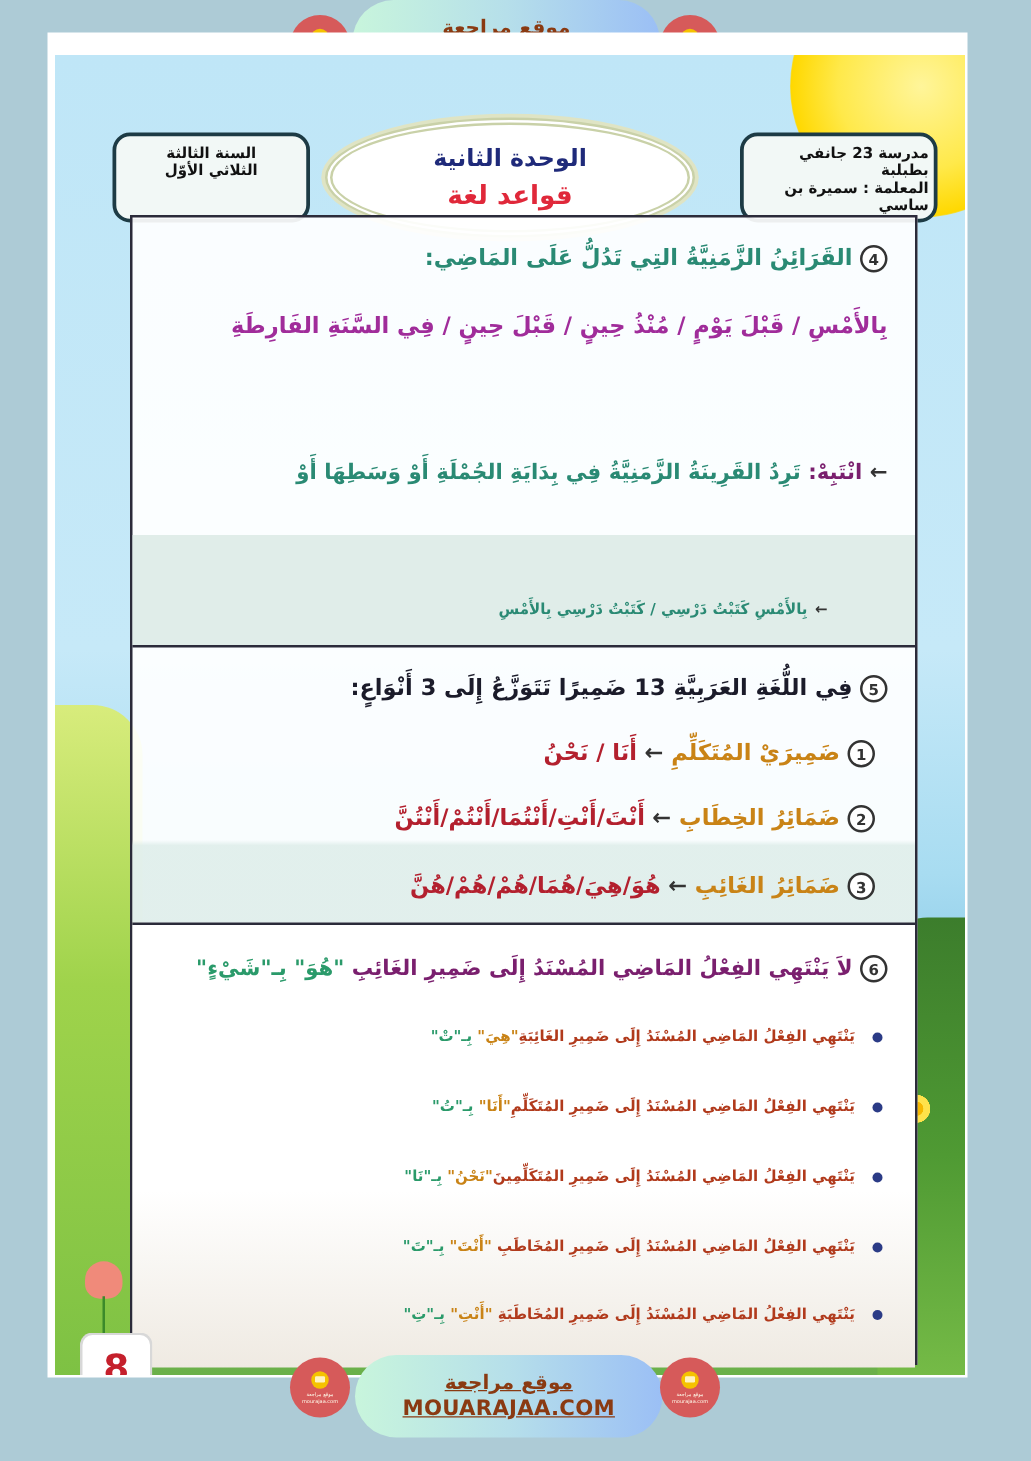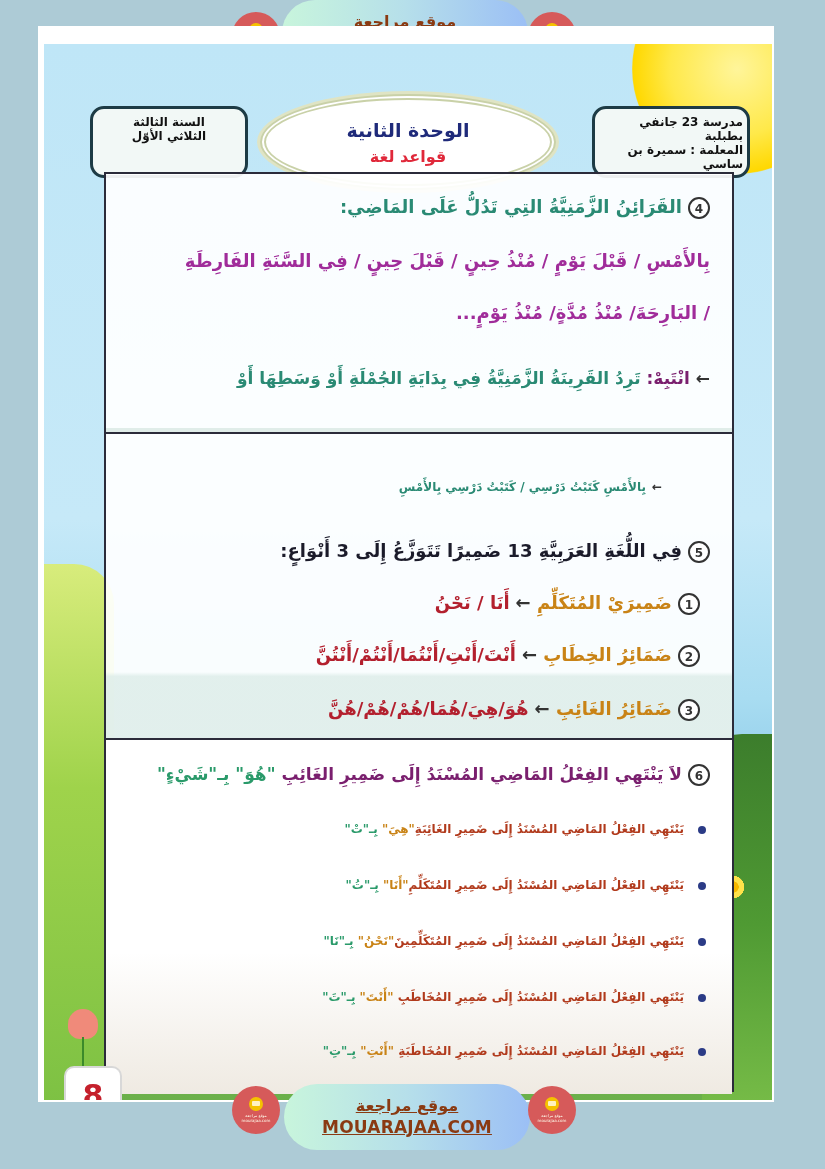--- a/index.html
+++ b/index.html
@@ -40,30 +40,30 @@
   .info-right { right: 22px; }
   .title-oval {
     position: absolute; left: 216px; top: 50px; width: 296px; height: 96px;
     border-radius: 50%; background: #ffffff;
     border: 6px double #c9d1a8;
     box-shadow: 0 0 0 3px #dfe4c4;
     display: flex; flex-direction: column; align-items: center; justify-content: center; gap: 6px;
     direction: rtl;
   }
   .title-unit { font-size: 19px; font-weight: bold; color: #1f2a7a; }
-  .title-subject { font-size: 16px; font-weight: bold; color: #e0283a; }
+  .title-subject { font-size: 21px; font-weight: bold; color: #e0283a; }
 
   
   .content {
     position: absolute; left: 60px; top: 128px; width: 630px; height: 920px;
     border: 2px solid #2b2b3a; background: rgba(255,255,255,0.92);
   }
   .sect { position: absolute; left: 0; right: 0; border-bottom: 2px solid #2b2b3a; direction: rtl; }
   .sect:last-child { border-bottom: none; }
-  .s4 { top: 0; height: 260px; }
+  .s4 { top: 0; height: 344px; }
   .s5 { top: 344px; height: 222px; background: linear-gradient(180deg, rgba(255,255,255,0) 0%, rgba(255,255,255,0) 70%, rgba(220,236,232,0.8) 72%); }
   .s6 { top: 566px; height: 354px; background: linear-gradient(180deg,#ffffff 0%, #ffffff 60%, #efeae2 100%); }
   .s4 .lower-band { position:absolute; left:0; right:0; top:254px; bottom:0; background: rgba(219,234,229,0.85); }
 
   .line { position: absolute; right: 22px; left: 14px; font-weight: bold; white-space: nowrap; text-align: right; }
   .num { display: inline-block; width: 22px; height: 22px; line-height: 20px; text-align: center; border: 2px solid #333; border-radius: 50%; font-size: 12px; color: #333; margin-left: 6px; vertical-align: middle; background:#fff; }
   .teal { color: #2a8a74; }
   .magenta { color: #a02c9a; }
   .dark { color: #1b1b2a; }
   .orange { color: #c98316; }
@@ -149,21 +149,20 @@
     </div>
 
     <div class="content">
 
       <div class="sect s4">
         <div class="lower-band"></div>
         <div class="line f18 teal" style="top:22px;">
           <span class="num">4</span><span>القَرَائِنُ الزَّمَنِيَّةُ التِي تَدُلُّ عَلَى المَاضِي:</span>
         </div>
         <div class="line f18 magenta" style="top:76px;">بِالأَمْسِ / قَبْلَ يَوْمٍ / مُنْذُ حِينٍ / قَبْلَ حِينٍ / فِي السَّنَةِ الفَارِطَةِ</div>
-        <div class="line f18 magenta" style="top:128px;">/ البَارِحَةَ/ مُنْذُ مُدَّةٍ/ مُنْذُ يَوْمٍ...</div>
         <div class="line f17 teal" style="top:194px;">
           <span class="arrow">←</span><span class="purple">انْتَبِهْ:</span> <span>تَرِدُ القَرِينَةُ الزَّمَنِيَّةُ فِي بِدَايَةِ الجُمْلَةِ أَوْ وَسَطِهَا أَوْ</span>
         </div>
         <div class="line f16 teal" style="top:306px; right: 70px;">
           <span class="arrow">←</span><span>بِالأَمْسِ كَتَبْتُ دَرْسِي / كَتَبْتُ دَرْسِي بِالأَمْسِ</span>
         </div>
       </div>
 
       <div class="sect s5">
         <div class="line f18 dark" style="top:22px;">

